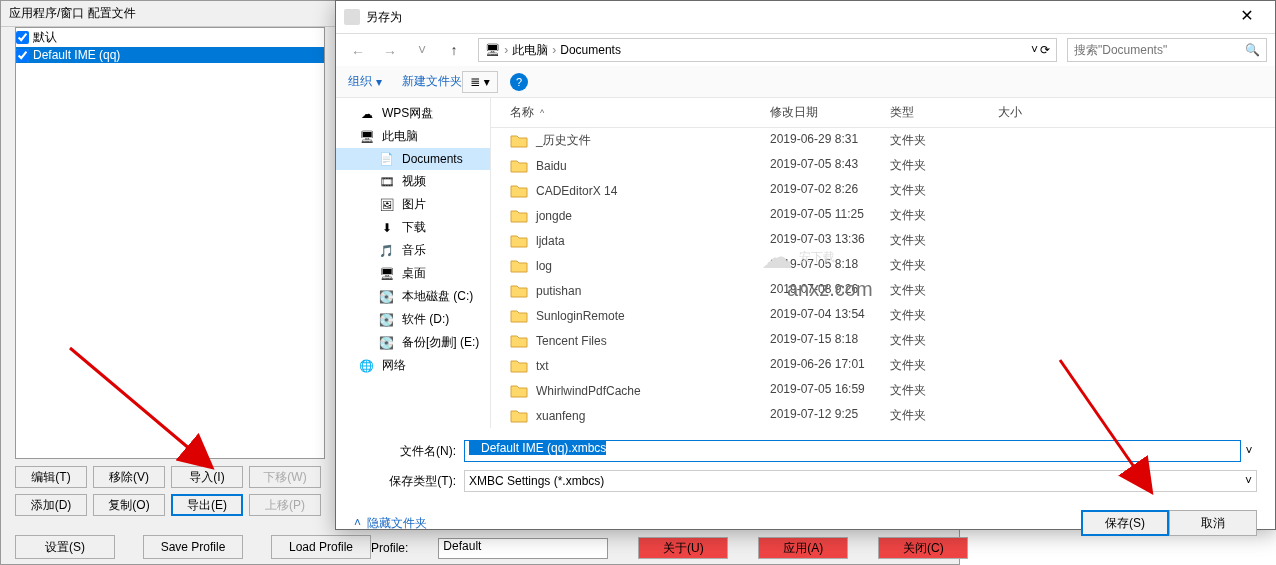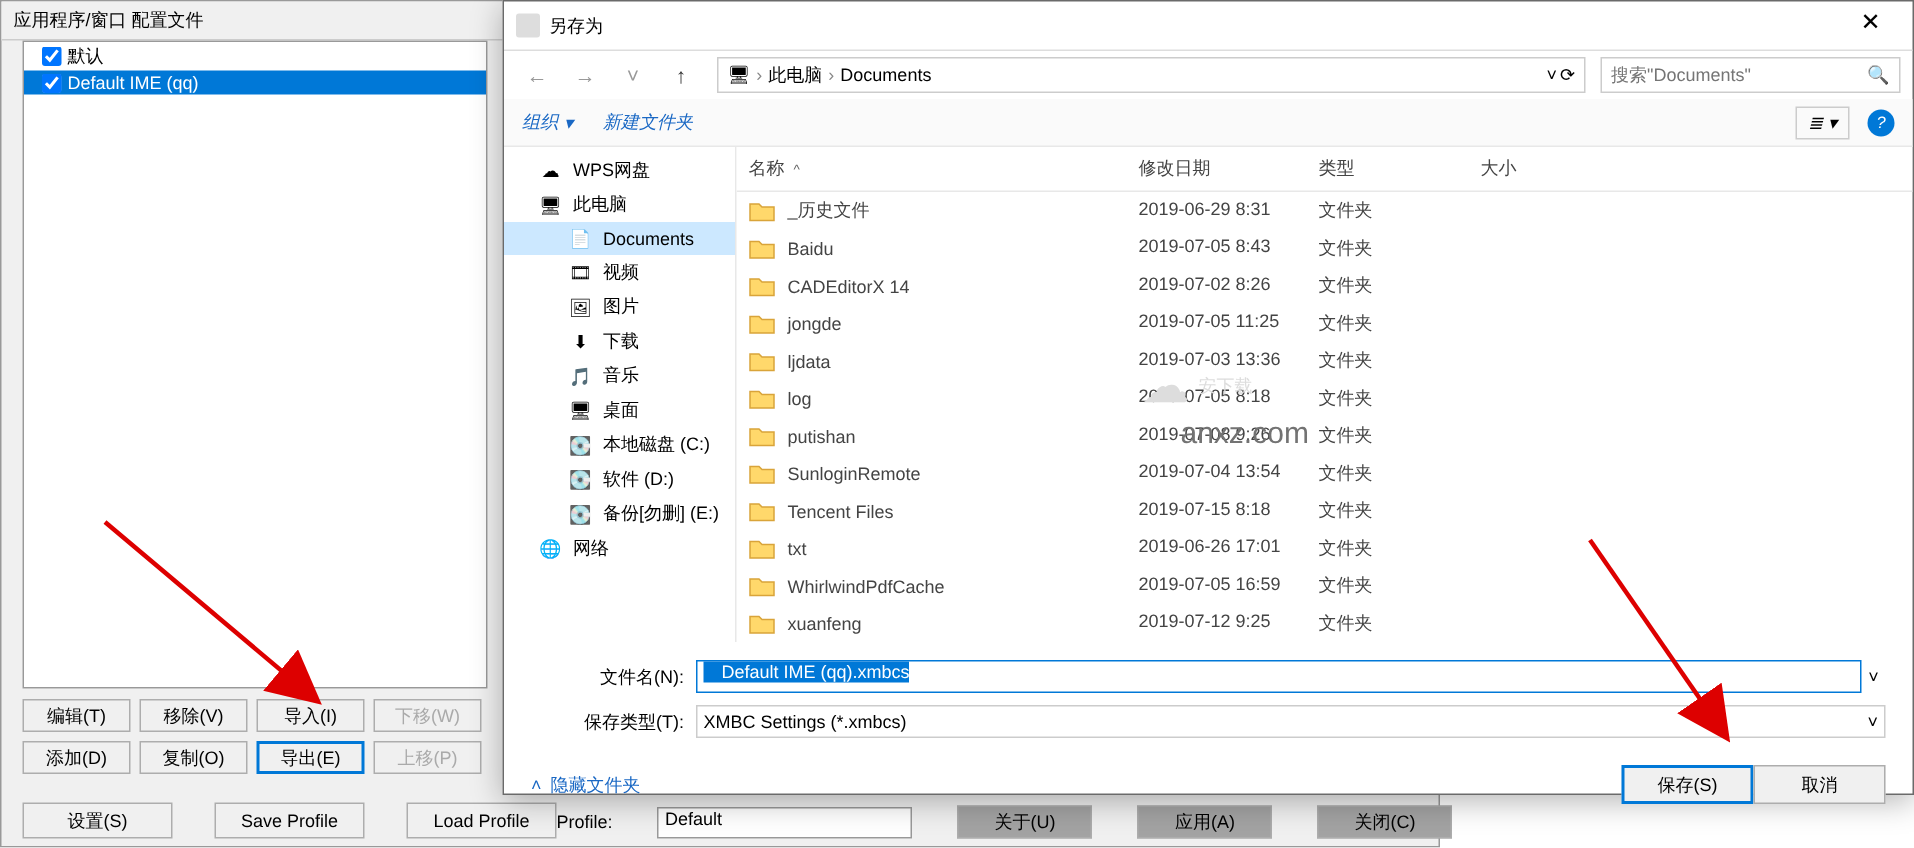--- a/index.html
+++ b/index.html
@@ -2,69 +2,69 @@
 <html><head>
 <meta charset="utf-8">
 <style>
 * { box-sizing: border-box; margin: 0; padding: 0; font-family: "Microsoft YaHei", "Segoe UI", sans-serif; font-size: 12px; }
 body { background: #fff; width: 1276px; height: 565px; position: relative; overflow: hidden; }
 
 
 .bg-app { position: absolute; left: 0; top: 0; width: 960px; height: 565px; background: #f0f0f0; border: 1px solid #999; }
 .bg-title { background: #f0f0f0; padding: 4px 8px; border-bottom: 1px solid #ccc; }
 .bg-list { position: absolute; left: 14px; top: 26px; width: 310px; height: 432px; background: #fff; border: 1px solid #999; }
-.bg-list-item { display: flex; align-items: center; padding: 1px 12px; gap: 4px; }
+.bg-list-item { display: flex; align-items: center; padding: 1px 0; gap: 4px; }
 .bg-list-item.selected { background: #0078d7; color: #fff; }
 .bg-list-item input[type=checkbox] { width: 13px; height: 13px; }
 .bg-buttons { position: absolute; left: 14px; top: 465px; display: flex; flex-direction: column; gap: 6px; }
 .bg-btn-row { display: flex; gap: 6px; }
 .bg-btn { width: 72px; height: 22px; background: #f0f0f0; border: 1px solid #adadad; text-align: center; line-height: 20px; cursor: pointer; }
 .bg-btn.highlighted { border: 2px solid #0078d7; line-height: 18px; }
 .bg-btn.disabled { color: #aaa; }
 .bg-bottom-row { position: absolute; left: 14px; top: 534px; display: flex; gap: 28px; }
 .bg-bottom-btn { width: 100px; height: 24px; background: #f0f0f0; border: 1px solid #adadad; text-align: center; line-height: 22px; cursor: pointer; }
 .bg-status { position: absolute; left: 370px; top: 536px; display: flex; align-items: center; gap: 30px; }
 .bg-status-input { width: 170px; height: 21px; border: 1px solid #999; background: #fff; padding: 0 4px; }
-.bg-status-btn { width: 90px; height: 22px; background: #a3a3a3; border: 1px solid #adadad; text-align: center; line-height: 20px; cursor: pointer; }
+.bg-status-btn { width: 90px; height: 22px; background: #ef4444; border: 1px solid #adadad; text-align: center; line-height: 20px; cursor: pointer; }
 
 
 .dialog { position: absolute; left: 335px; top: 0; width: 941px; height: 530px; background: #fff; border: 1px solid #6a6a6a; box-shadow: 0 4px 20px rgba(0,0,0,0.3); z-index: 10; }
 .dlg-titlebar { height: 30px; display: flex; align-items: center; justify-content: space-between; padding: 16px 8px; border-bottom: 1px solid #ddd; }
 .dlg-titlebar-left { display: flex; align-items: center; gap: 6px; }
 .dlg-icon { width: 16px; height: 16px; background: #ddd; border-radius: 2px; }
 .dlg-close { width: 40px; height: 28px; text-align: center; line-height: 26px; font-size: 16px; cursor: pointer; }
 
 .dlg-nav { height: 32px; display: flex; align-items: center; padding: 0 8px; gap: 4px; }
 .nav-btn { width: 28px; height: 24px; display: flex; align-items: center; justify-content: center; color: #999; cursor: pointer; font-size: 14px; }
 .nav-btn.enabled { color: #333; }
 .breadcrumb { flex: 1; height: 24px; border: 1px solid #ccc; background: #fff; display: flex; align-items: center; padding: 0 6px; gap: 4px; margin: 0 6px; }
 .bc-sep { color: #888; }
 .bc-drop { margin-left: auto; display: flex; gap: 2px; }
 .search-box { width: 200px; height: 24px; border: 1px solid #ccc; display: flex; align-items: center; padding: 0 6px; }
 .search-box input { border: none; outline: none; flex: 1; }
 .search-icon { color: #666; }
 
-.dlg-toolbar { height: 32px; display: flex; align-items: center; justify-content: space-between; padding: 0 12px; border-bottom: 1px solid #e8e8e8; background: #fafafa; font-style: italic; }
+.dlg-toolbar { height: 32px; display: flex; align-items: center; justify-content: flex-start; padding: 0 12px; border-bottom: 1px solid #e8e8e8; background: #fafafa; }
 .tb-left { display: flex; gap: 20px; }
 .tb-item { color: #1a68c4; cursor: pointer; display: flex; align-items: center; gap: 4px; }
 .tb-right { display: flex; gap: 12px; align-items: center; }
 .view-btn { width: 36px; height: 22px; border: 1px solid #ccc; display: flex; align-items: center; justify-content: center; cursor: pointer; }
 .help-icon { width: 18px; height: 18px; border-radius: 50%; background: #0078d7; color: #fff; text-align: center; line-height: 18px; font-size: 11px; cursor: pointer; }
 
 .dlg-body { display: flex; height: 330px; }
 .nav-tree { width: 155px; border-right: 1px solid #e8e8e8; overflow-y: auto; padding: 4px 0; }
 .tree-item { display: flex; align-items: center; padding: 3px 8px 3px 22px; gap: 6px; cursor: pointer; white-space: nowrap; }
 .tree-item.selected { background: #cce8ff; }
 .tree-item.indent { padding-left: 42px; }
 .tree-icon { width: 18px; height: 16px; display: inline-flex; align-items: center; justify-content: center; }
 
 .file-list { flex: 1; overflow-y: auto; position: relative; }
 .fl-header { display: flex; border-bottom: 1px solid #e8e8e8; padding: 4px 0; position: sticky; top: 0; background: #fff; }
 .fl-col { padding: 2px 8px; color: #444; }
-.fl-col.name { width: 260px; display: flex; align-items: center; gap: 2px; }
+.fl-col.name { width: 260px; display: flex; align-items: center; gap: 2px; margin-left: 11px; }
 .fl-col.date { width: 120px; }
 .fl-col.type { width: 108px; }
 .fl-col.size { width: 80px; }
 .fl-sort { font-size: 9px; color: #666; margin-left: 4px; }
 .fl-row { display: flex; padding: 2px 0; cursor: pointer; }
 .folder-icon { width: 18px; height: 14px; display: inline-block; margin-right: 6px; }
 .folder-icon svg { width: 18px; height: 14px; }
 
 .watermark { position: absolute; left: 270px; top: 140px; font-size: 32px; color: #ddd; pointer-events: none; display: flex; align-items: center; gap: 6px; }
 .watermark-sub { position: absolute; left: 296px; top: 180px; font-size: 20px; color: #737373; pointer-events: none; }

